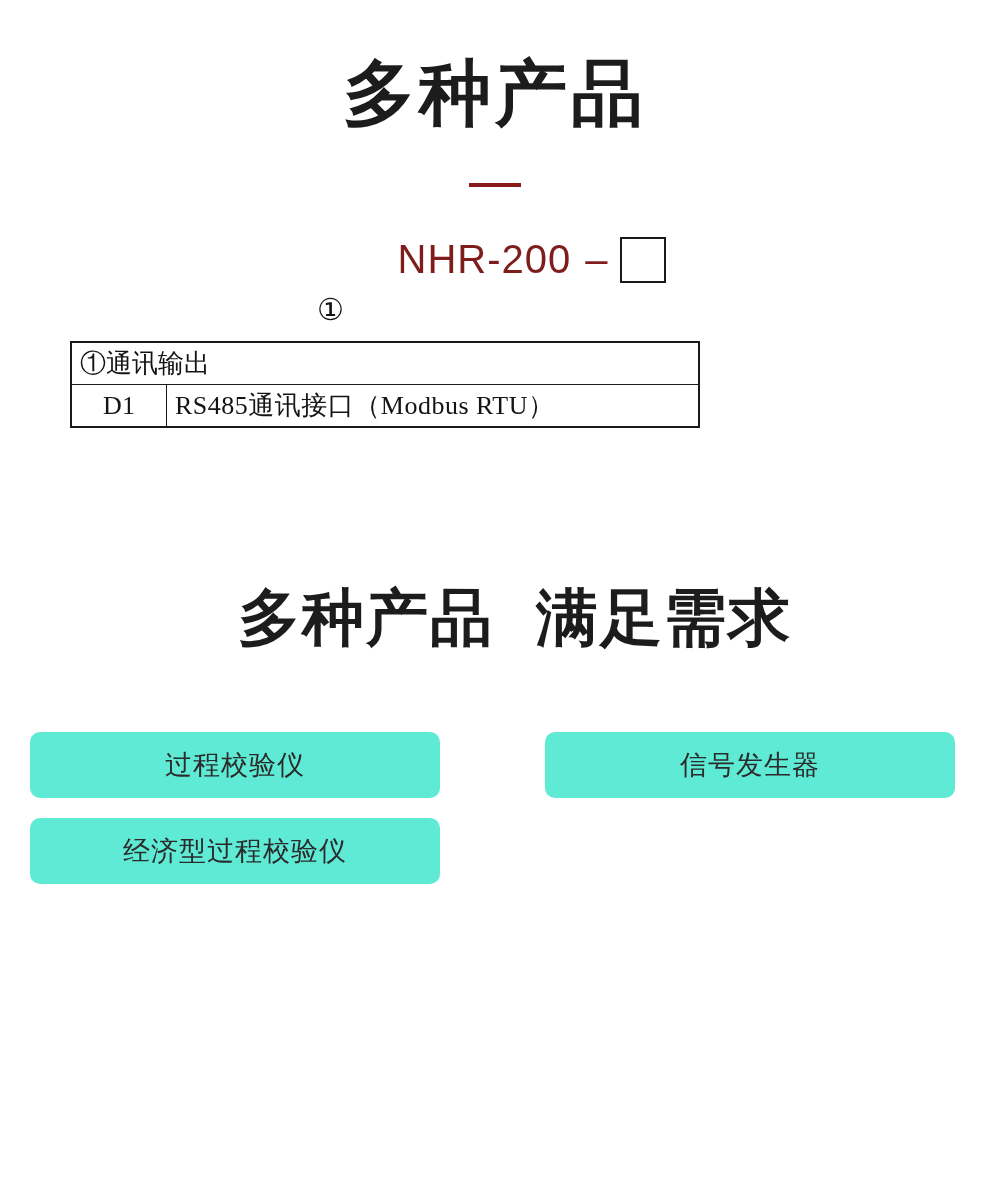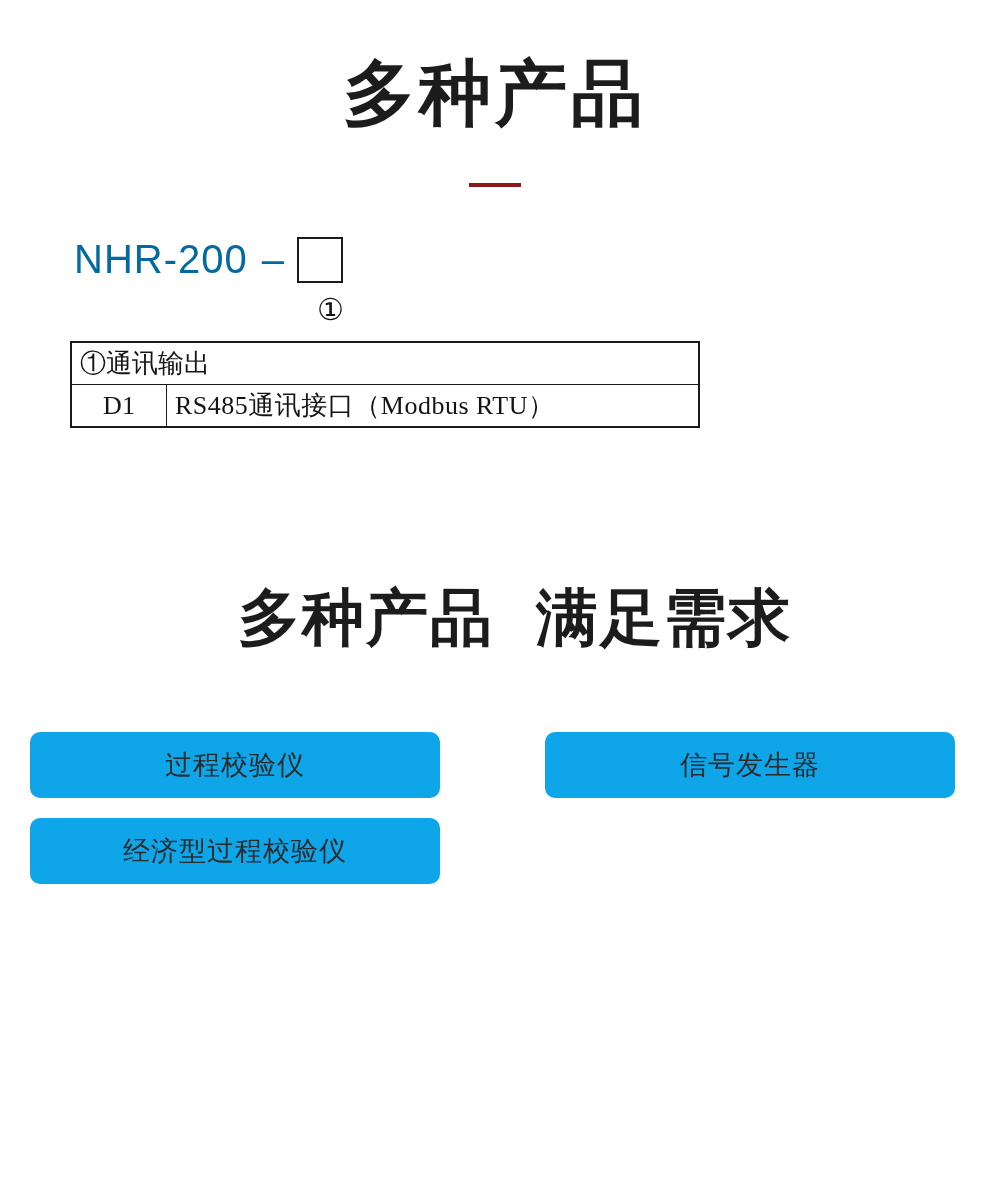--- a/index.html
+++ b/index.html
@@ -39,22 +39,23 @@
   .model-block {
     margin-top: 44px;
     padding-left: 74px;
   }
   .model-line {
     display: flex;
     align-items: center;
     font-family: "Liberation Sans", sans-serif;
     font-size: 40px;
     letter-spacing: 1px;
-    color: #0369a1;
+    color: #7f1d1d;
     height: 58px;
+    justify-content: center;
   }
   .model-text {
     font-family: "Liberation Sans", sans-serif;
     font-size: 40px;
   }
   .model-dash {
     margin: 0 12px 0 14px;
     font-size: 40px;
   }
   .model-box {
@@ -146,21 +147,21 @@
   .pill-grid {
     margin: 72px auto 0 auto;
     width: 930px;
     display: grid;
     grid-template-columns: 410px 410px;
     column-gap: 105px;
     row-gap: 20px;
   }
   .pill {
     height: 66px;
-    background: #0ea5e9;
+    background: #5eead4;
     border-radius: 10px;
     display: flex;
     align-items: center;
     justify-content: center;
     font-family: "Liberation Sans", sans-serif;
     font-size: 27px;
     color: #2b2b2b;
     letter-spacing: 1px;
   }
 </style>

